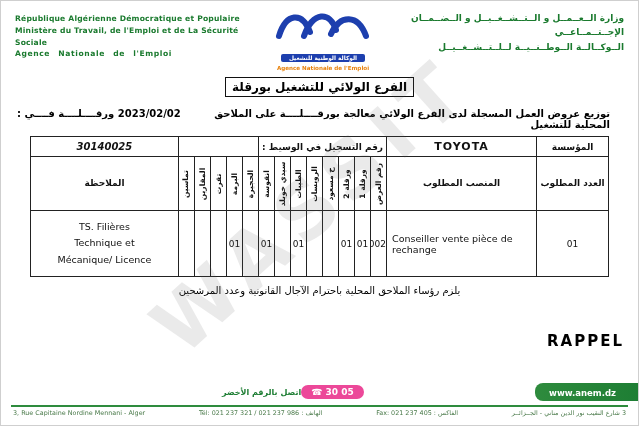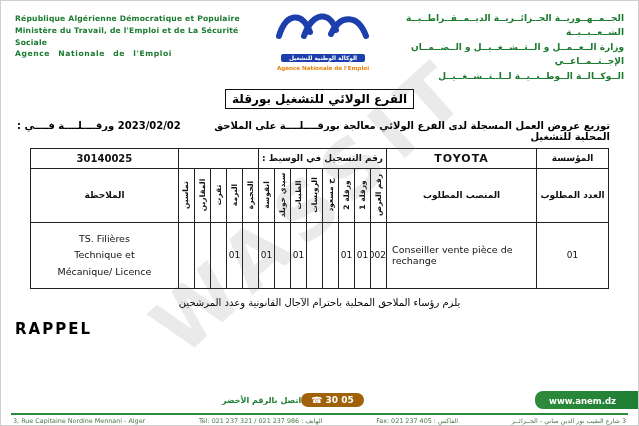--- a/index.html
+++ b/index.html
@@ -106,21 +106,21 @@
     border: 1px solid #222;
     text-align: center;
     vertical-align: middle;
     font-size: 9px;
     color: #111;
     padding: 0;
     overflow: hidden;
   }
   .toprow td { height: 20px; font-weight: bold; font-size: 9.5px; }
   .toprow td.toyota { font-size: 11px; letter-spacing: 1px; }
-  .toprow td.regnum { font-size: 10px; }
+  .toprow td.regnum { font-size: 10px; font-style: italic; }
   .headrow td { height: 54px; font-weight: bold; font-size: 9px; line-height: 1.3; }
   .headrow td.v { position: relative; }
   .rot {
     position: absolute;
     left: 50%; top: 50%;
     transform: translate(-50%, -50%) rotate(-90deg);
     white-space: nowrap;
     font-size: 7.5px;
     font-weight: bold;
   }
@@ -128,40 +128,40 @@
   .datarow td.pos { text-align: left; padding: 0 5px; font-size: 9.5px; }
   .datarow td.remark { font-size: 9.5px; padding: 0 26px; line-height: 1.7; }
   
   .note {
     text-align: center;
     direction: rtl;
     font-size: 10px;
     margin-top: 8px;
   }
   .rappel {
-    text-align: left;
+    text-align: right;
     font-size: 15px;
     font-weight: bold;
     letter-spacing: 2px;
-    margin-top: 12px;
-  }
-  
-  footer { position: absolute; left: 0; right: 0; bottom: 0; z-index: 3; }
+    margin-top: 36px;
+  }
+  
+  footer { position: absolute; left: 0; right: 0; bottom: 8px; z-index: 3; }
   .f-row { display: flex; align-items: center; height: 20px; }
   .f-spacer-l { flex: 1.3; }
   .f-spacer-r { flex: 1; }
   .green-label {
     color: #1e7e34;
     font-weight: bold;
     font-size: 8px;
     direction: rtl;
     margin-left: 6px;
   }
   .pill {
-    background: #a16207;
+    background: #ec4899;
     color: #ffffff;
     font-weight: bold;
     font-size: 9px;
     border-radius: 10px;
     padding: 2px 10px;
     margin-right: 6px;
     white-space: nowrap;
   }
   .ribbon {
     background: linear-gradient(90deg, #2e8b3d, #1e7e34);
@@ -197,21 +197,20 @@
     <div class="hdr-logo">
       <svg width="100" height="32" viewBox="0 0 100 32" aria-hidden="true">
         <path d="M6 27 C 13 4, 29 2, 37 23" fill="none" stroke="#1d3fae" stroke-width="6" stroke-linecap="round"></path>
         <path d="M31 27 C 40 2, 57 2, 63 21" fill="none" stroke="#1d3fae" stroke-width="6" stroke-linecap="round"></path>
         <path d="M58 25 C 67 5, 85 5, 93 27" fill="none" stroke="#1d3fae" stroke-width="6" stroke-linecap="round"></path>
       </svg>
       <div class="logo-ar">الوكالة الوطنية للتشغيل</div>
       <div class="logo-fr">Agence Nationale de l'Emploi</div>
     </div>
     <div class="hdr-ar">
-      <div>الجــمــهــوريــة الجــزائــريــة الديــمــقــراطــيــة الشــعــبــيــة</div>
       <div>وزارة الــعــمــل و الــتــشــغــيــل و الــضــمــان الإجــتــمــاعــي</div>
       <div>الــوكــالــة الــوطــنــيــة لــلــتــشــغــيــل</div>
     </div>
   </header>
 
   <div class="title-wrap">
     <div class="title-box">الفرع الولائي للتشغيل بورقلة</div>
   </div>
 
   <div class="dateline">

